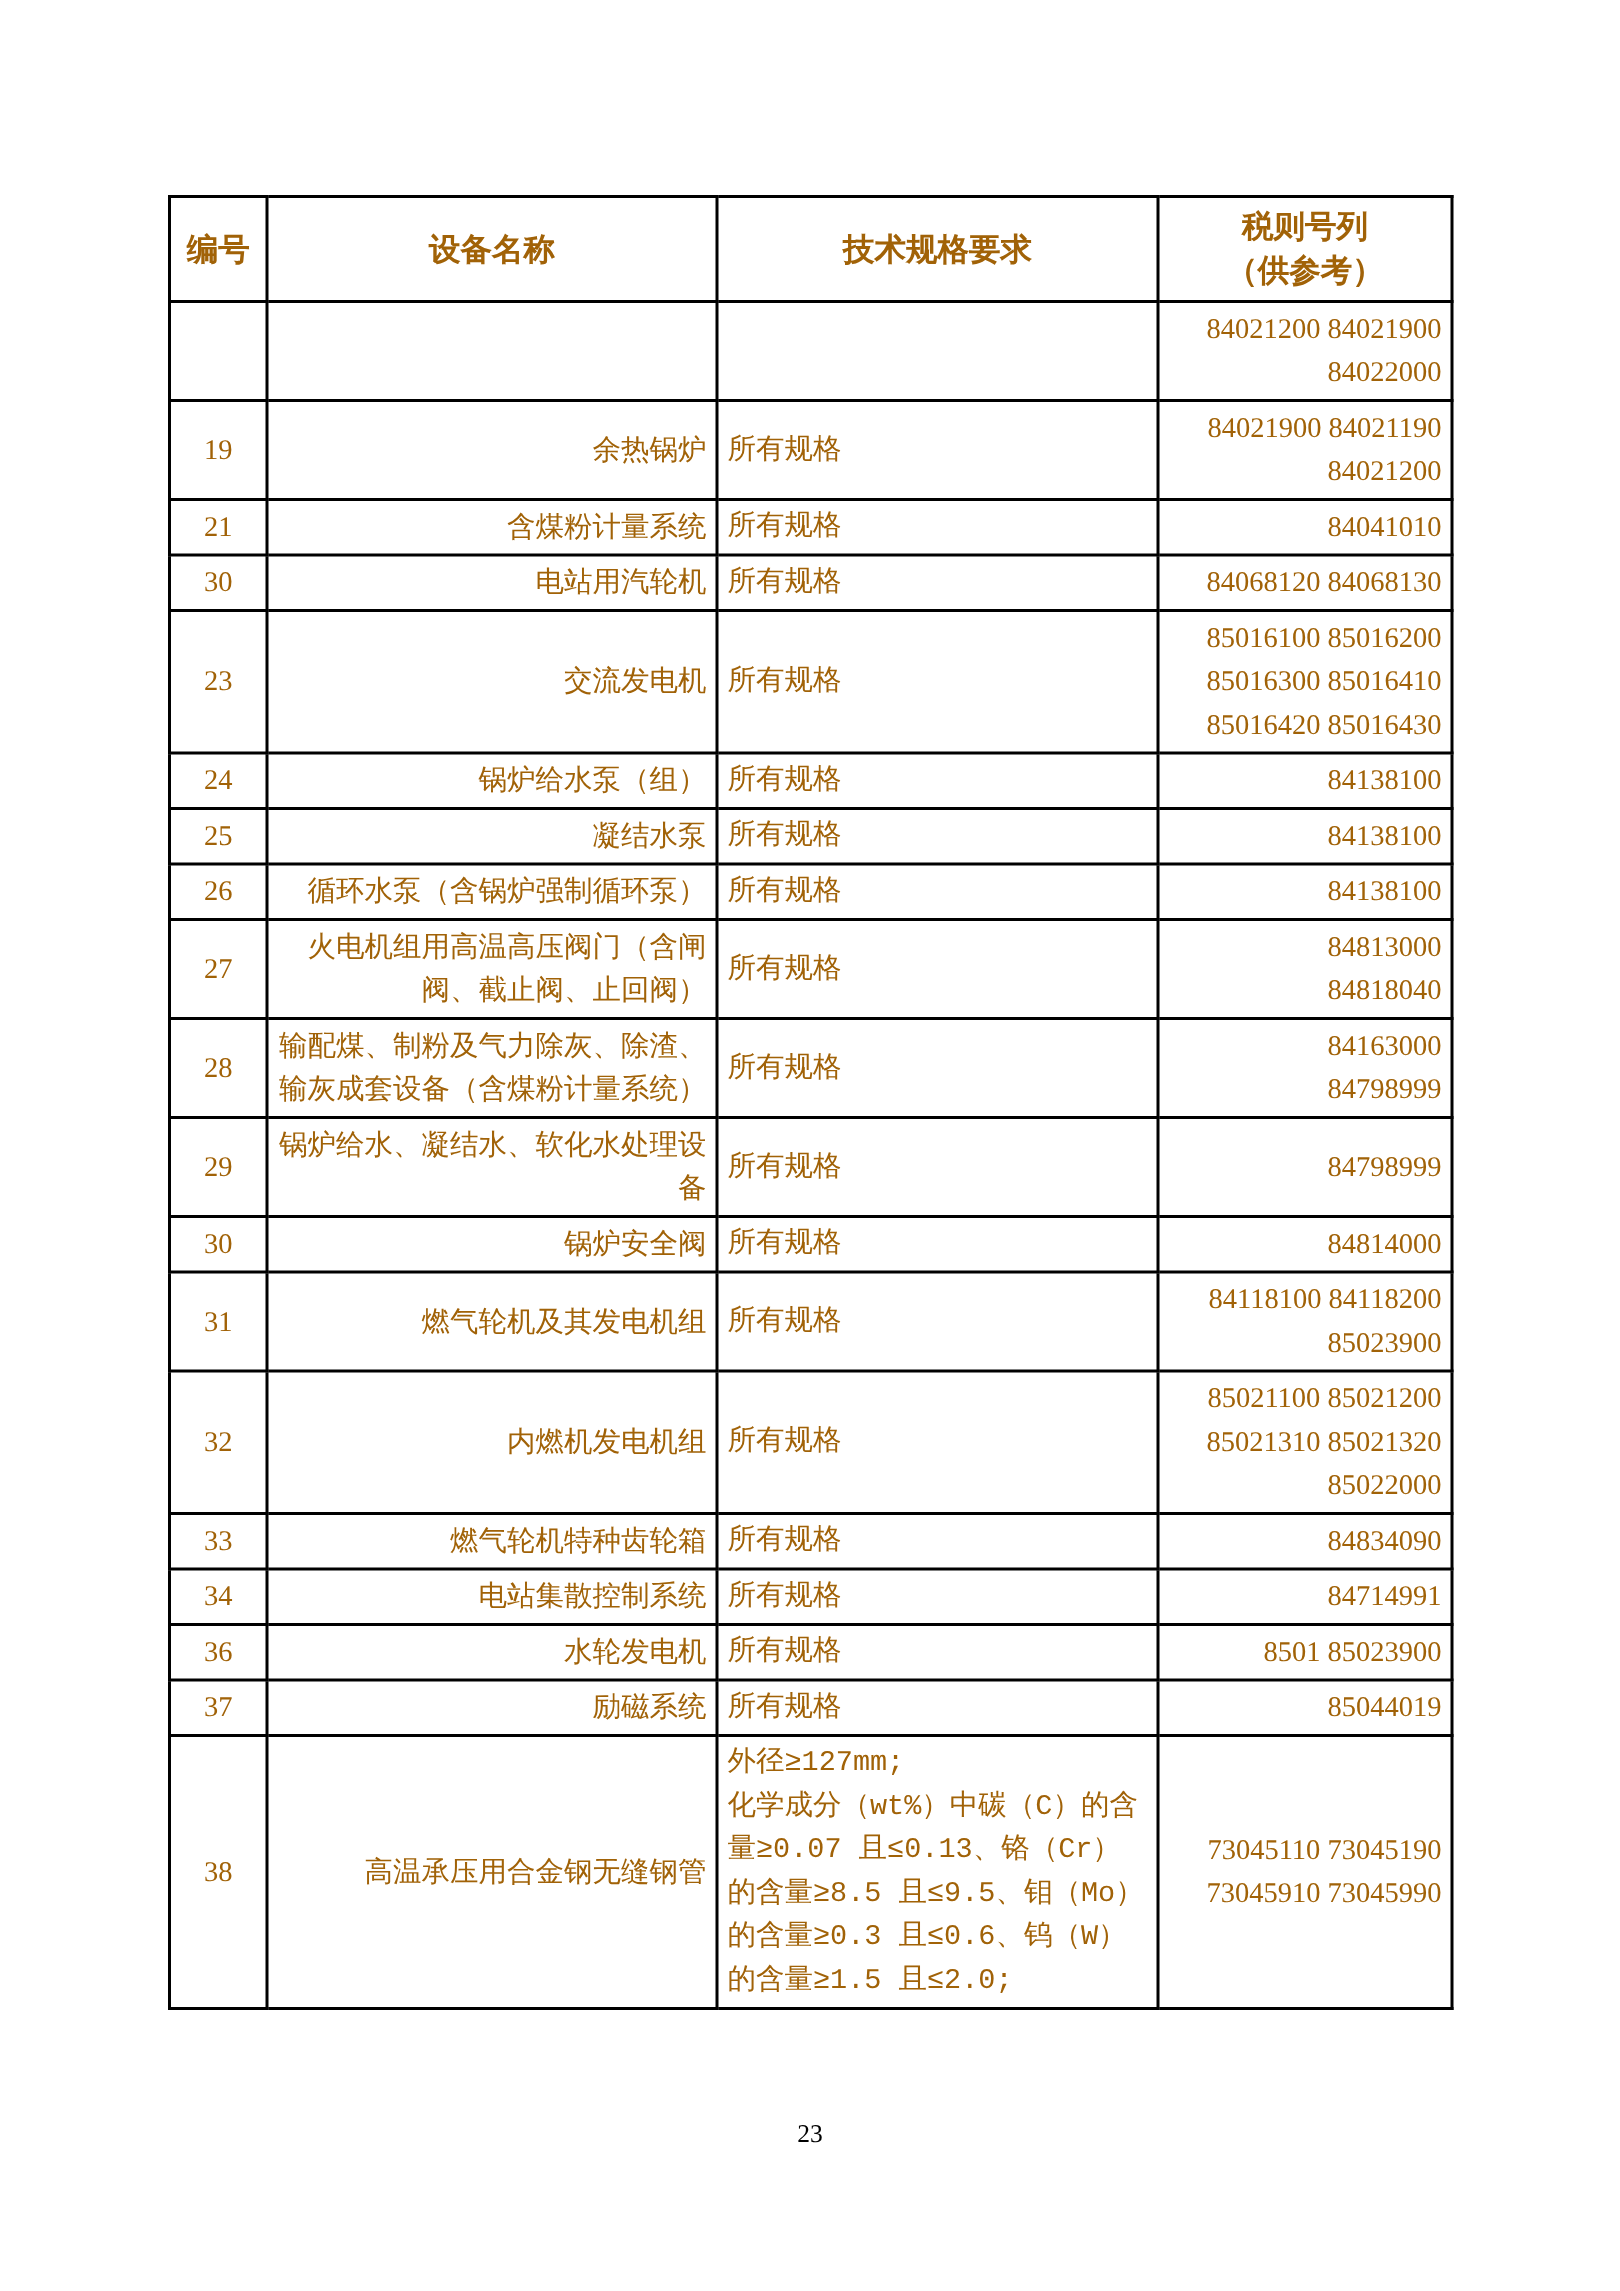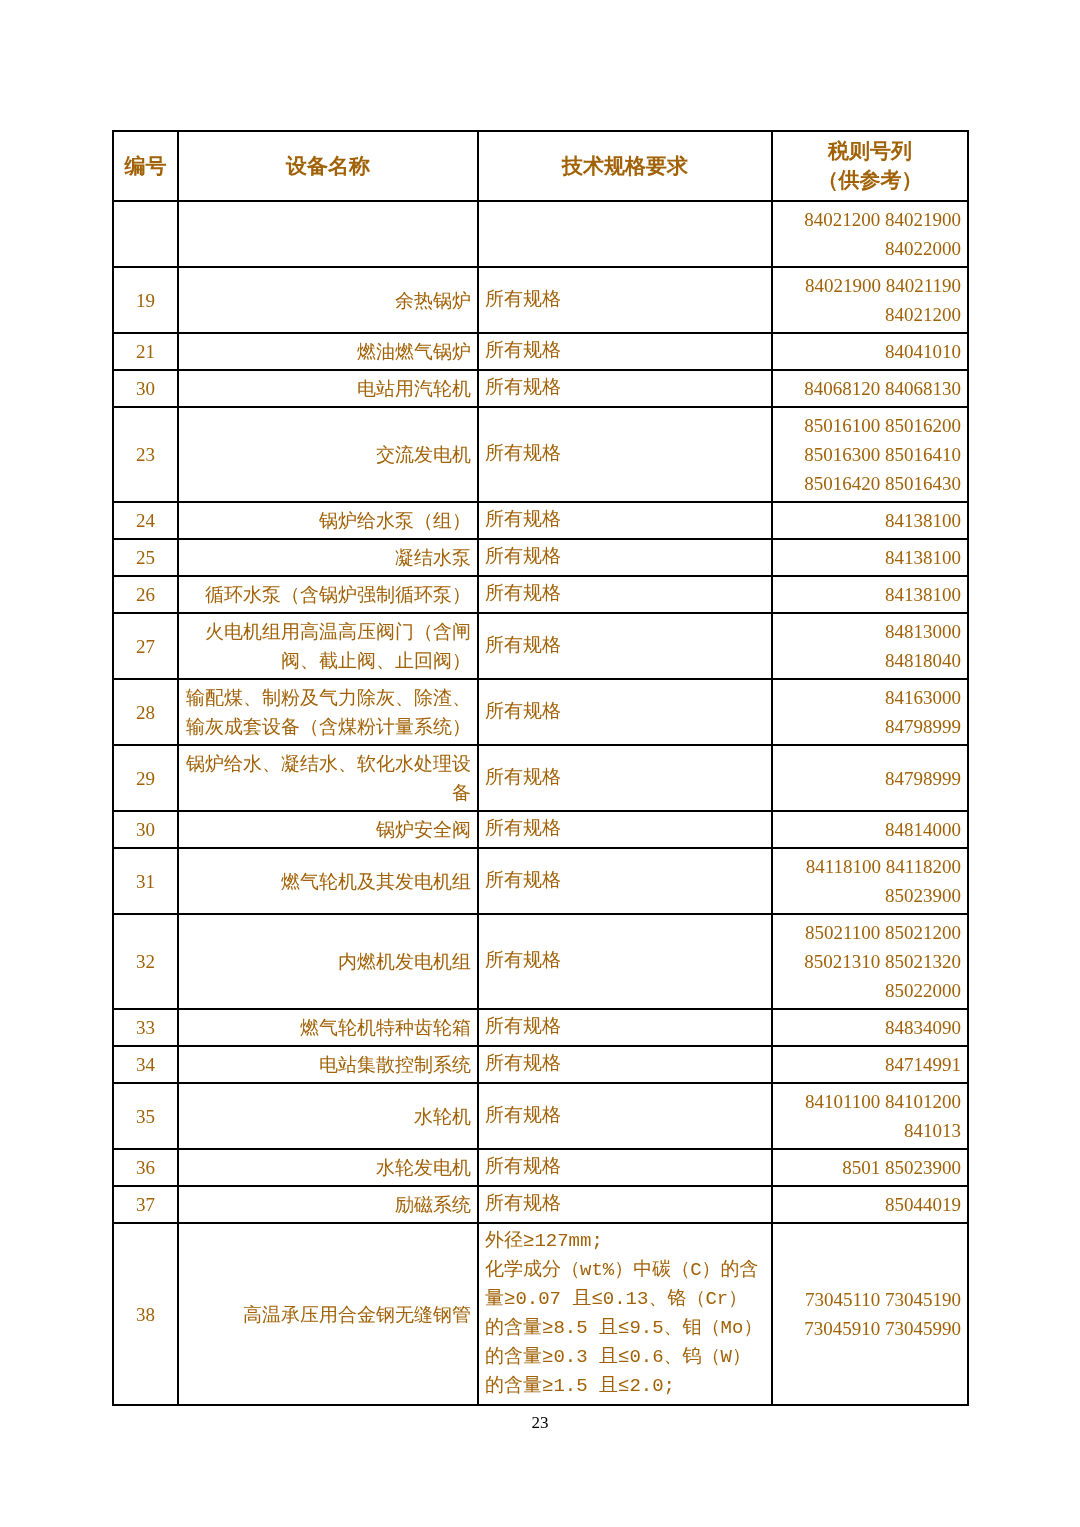--- a/index.html
+++ b/index.html
@@ -101,21 +101,21 @@
       <td class="cell-no">19</td>
       <td class="cell-name">余热锅炉</td>
       <td class="cell-spec">所有规格</td>
       <td class="cell-code">84021900 84021190
 84021200</td>
     </tr>
 
 
     <tr>
       <td class="cell-no">21</td>
-      <td class="cell-name">燃油燃气锅炉</td>
+      <td class="cell-name">含煤粉计量系统</td>
       <td class="cell-spec">所有规格</td>
       <td class="cell-code">84041010</td>
     </tr>
 
     <tr>
       <td class="cell-no">30</td>
       <td class="cell-name">电站用汽轮机</td>
       <td class="cell-spec">所有规格</td>
       <td class="cell-code">84068120 84068130</td>
     </tr>
@@ -204,27 +204,20 @@
       <td class="cell-code">84834090</td>
     </tr>
 
     <tr>
       <td class="cell-no">34</td>
       <td class="cell-name">电站集散控制系统</td>
       <td class="cell-spec">所有规格</td>
       <td class="cell-code">84714991</td>
     </tr>
 
-    <tr>
-      <td class="cell-no">35</td>
-      <td class="cell-name">水轮机</td>
-      <td class="cell-spec">所有规格</td>
-      <td class="cell-code">84101100 84101200
-841013</td>
-    </tr>
 
     <tr>
       <td class="cell-no">36</td>
       <td class="cell-name">水轮发电机</td>
       <td class="cell-spec">所有规格</td>
       <td class="cell-code">8501 85023900</td>
     </tr>
 
     <tr>
       <td class="cell-no">37</td>

